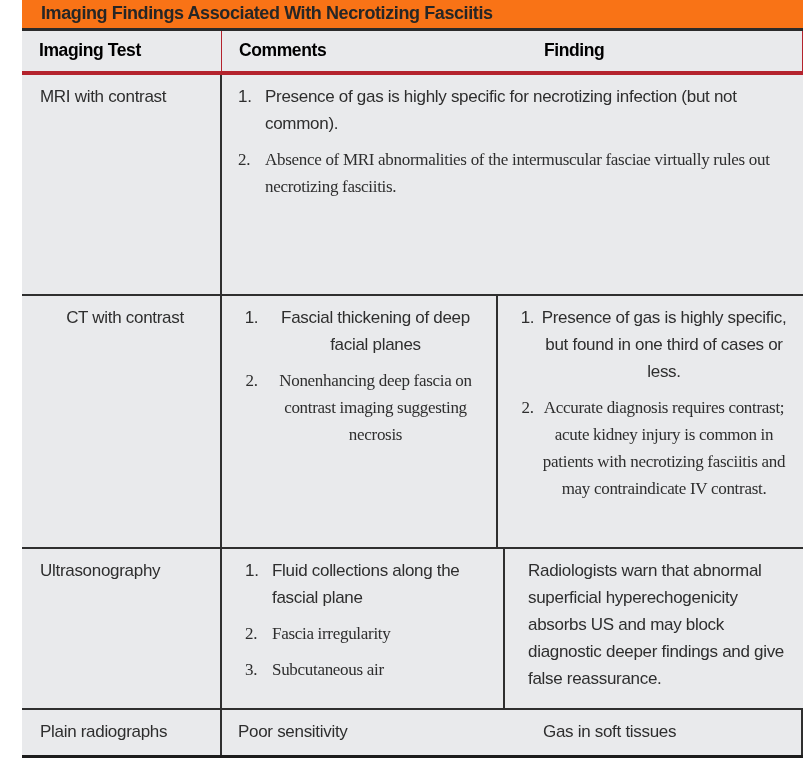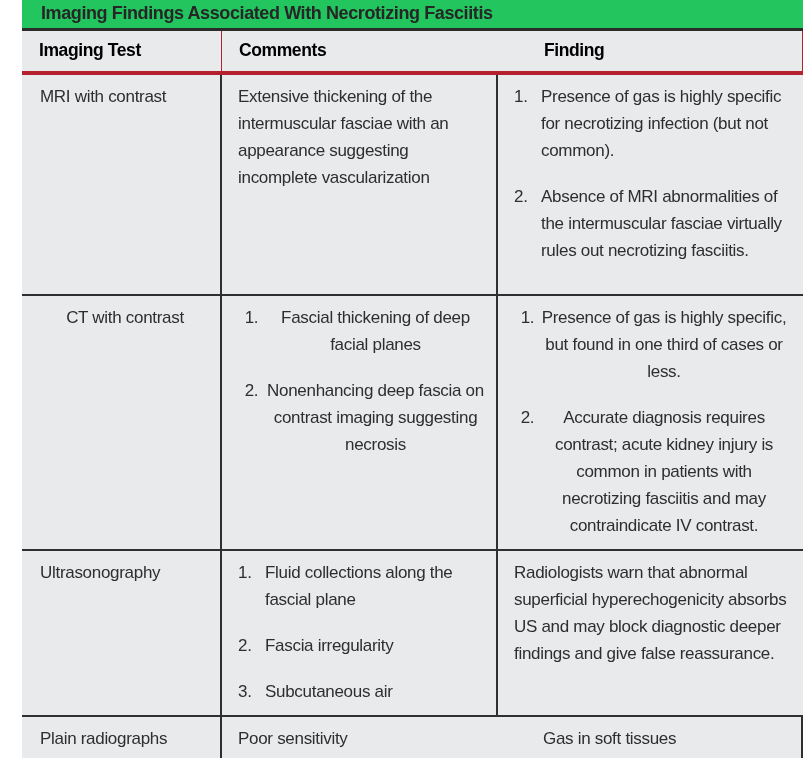--- a/index.html
+++ b/index.html
@@ -10,21 +10,21 @@
     position:relative;
     overflow:hidden;
   }
   .table-wrap{
     position:absolute;
     left:22px;top:0;
     width:781px;
   }
   
   .title-bar{
-    background:#22c55e;
+    background:#f97316;
     height:28px;
     line-height:26px;
     font-size:18px;
     font-weight:bold;
     color:#262626;
     padding-left:19px;
     letter-spacing:-0.4px;
     white-space:nowrap;
     overflow:hidden;
   }
@@ -56,21 +56,21 @@
   }
   
   .row{
     display:flex;
     background:#e9eaec;
     box-sizing:border-box;
   }
   .row + .row{border-top:2px solid #2f2f2f;}
   .row:nth-child(1){min-height:219px;}
   .row:nth-child(2){min-height:253px;text-align:center;}
-  .row:nth-child(3){min-height:161px;}
+  .row:nth-child(3){min-height:161px;gap:7px;}
   .row:nth-child(4){min-height:38px;align-items:flex-end;}
   .cell{
     box-sizing:border-box;
     padding:8px 10px 10px 16px;
     font-size:17px;
     line-height:27px;
     color:#2e2e2e;
     letter-spacing:-0.3px;
   }
   .cell.c1{width:200px;border-right:2px solid #2f2f2f;padding-left:18px;}
@@ -82,21 +82,21 @@
     counter-reset:item;
   }
   .cell ol li{
     display:grid;
     grid-template-columns:27px 1fr;
     counter-increment:item;
   }
   .cell ol li::before{
     content:counter(item) ".";
   }
-  .cell ol li + li{margin-top:19px;}
+  .cell ol li + li{margin-top:9px;font-family:Liberation Serif, serif;}
   .bottom-rule{
     height:5px;
     background:#1c1c1c;
   }
 </style>
 </head>
 <body>
 
 <div class="table-wrap">
   <div class="title-bar">Imaging Findings Associated With Necrotizing Fasciitis</div>
@@ -105,23 +105,20 @@
   <div class="header-row">
     <div class="header-cell c1">Imaging Test</div>
     <div class="header-cell c3">Comments</div>
     <div class="header-cell c2">Finding</div>
   </div>
   <div class="header-rule"></div>
 
   <div id="table-body">
       <div class="row">
         <div class="cell c1">MRI with contrast</div>
-        <div class="cell c2">
-          <p>Extensive thickening of the intermuscular fasciae with an appearance suggesting incomplete vascularization</p>
-        </div>
         <div class="cell c3">
           <ol>
             <li>
               <span>Presence of gas is highly specific for necrotizing infection (but not common).</span>
             </li>
             <li>
               <span>Absence of MRI abnormalities of the intermuscular fasciae virtually rules out necrotizing fasciitis.</span>
             </li>
           </ol>
         </div>

